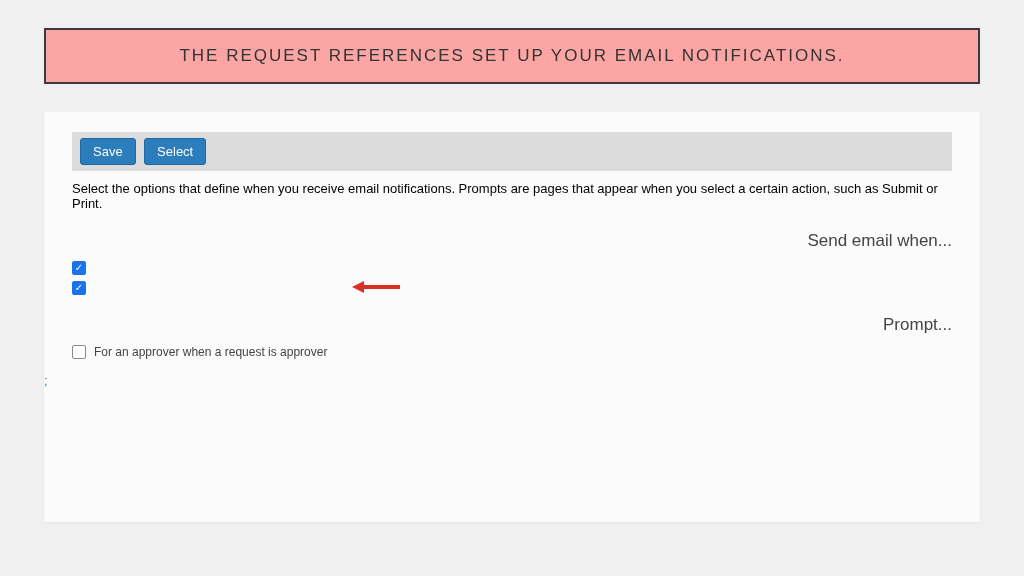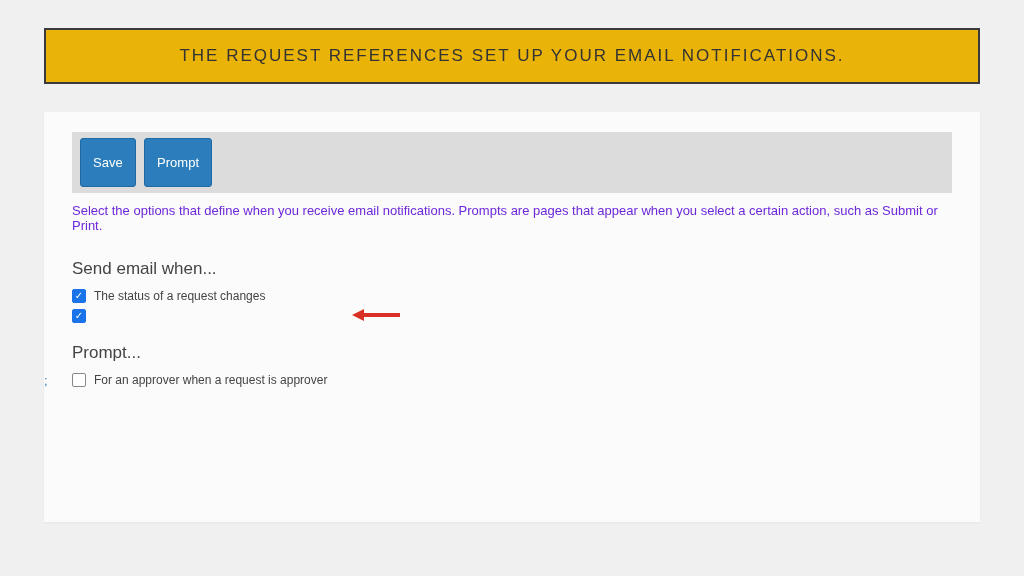--- a/index.html
+++ b/index.html
@@ -5,21 +5,21 @@
     * { margin: 0; padding: 0; box-sizing: border-box; }
     body {
       width: 1024px;
       height: 576px;
       background: #f0f0f0;
       font-family: Arial, Helvetica, sans-serif;
       padding: 28px 44px;
       position: relative;
     }
     .banner {
-      background: #eab308;
+      background: #fca5a5;
       border: 2px solid #3a3a3a;
       padding: 16px 20px;
       text-align: center;
       margin-bottom: 28px;
     }
     .banner-text {
       font-size: 17px;
       letter-spacing: 2px;
       color: #333;
       font-weight: 400;
@@ -38,36 +38,37 @@
     }
     .action-bar {
       background: #dcdcdc;
       padding: 6px 8px;
       margin-bottom: 10px;
     }
     .btn {
       background: #2b7dbc;
       color: #fff;
       border: 1px solid #1f6aa3;
-      padding: 16px 12px;
+      padding: 5px 12px;
       font-size: 13px;
       border-radius: 3px;
       cursor: pointer;
       margin-right: 4px;
     }
     .description {
       font-size: 13px;
-      color: #6d28d9;
-      margin-bottom: 26px;
+      color: #000000;
+      margin-bottom: 20px;
     }
     .section-heading {
       font-size: 17px;
       font-weight: 400;
       color: #444;
       margin-bottom: 10px;
+      text-align: right;
     }
     .checkbox-row {
       display: flex;
       align-items: center;
       margin-bottom: 6px;
       position: relative;
     }
     .checkbox {
       width: 14px;
       height: 14px;
@@ -112,32 +113,31 @@
 <body>
 
 <div class="banner">
   <span class="banner-text">THE REQUEST REFERENCES SET UP YOUR EMAIL NOTIFICATIONS.</span>
 </div>
 
 <div class="panel">
 
   <div class="action-bar">
     <button class="btn">Save</button>
-    <button class="btn">Prompt</button>
+    <button class="btn">Select</button>
   </div>
 
   <p class="description">Select the options that define when you receive email notifications. Prompts are pages that appear when you select a certain action, such as Submit or Print.</p>
 
   <h2 class="section-heading">Send email when...</h2>
 
   <div class="checkbox-row">
     <span class="checkbox checked">
         <span class="checkmark">✓</span>
       </span>
-    <span class="checkbox-label">The status of a request changes</span>
   </div>
 
   <div class="checkbox-row">
     <span class="checkbox checked">
         <span class="checkmark">✓</span>
       </span>
     <span class="arrow-callout">
       <svg width="48" height="16" viewBox="0 0 48 16">
         <line x1="48" y1="8" x2="10" y2="8" stroke="#d93025" stroke-width="4"></line>
         <polygon points="0,8 12,2 12,14" fill="#d93025"></polygon>

